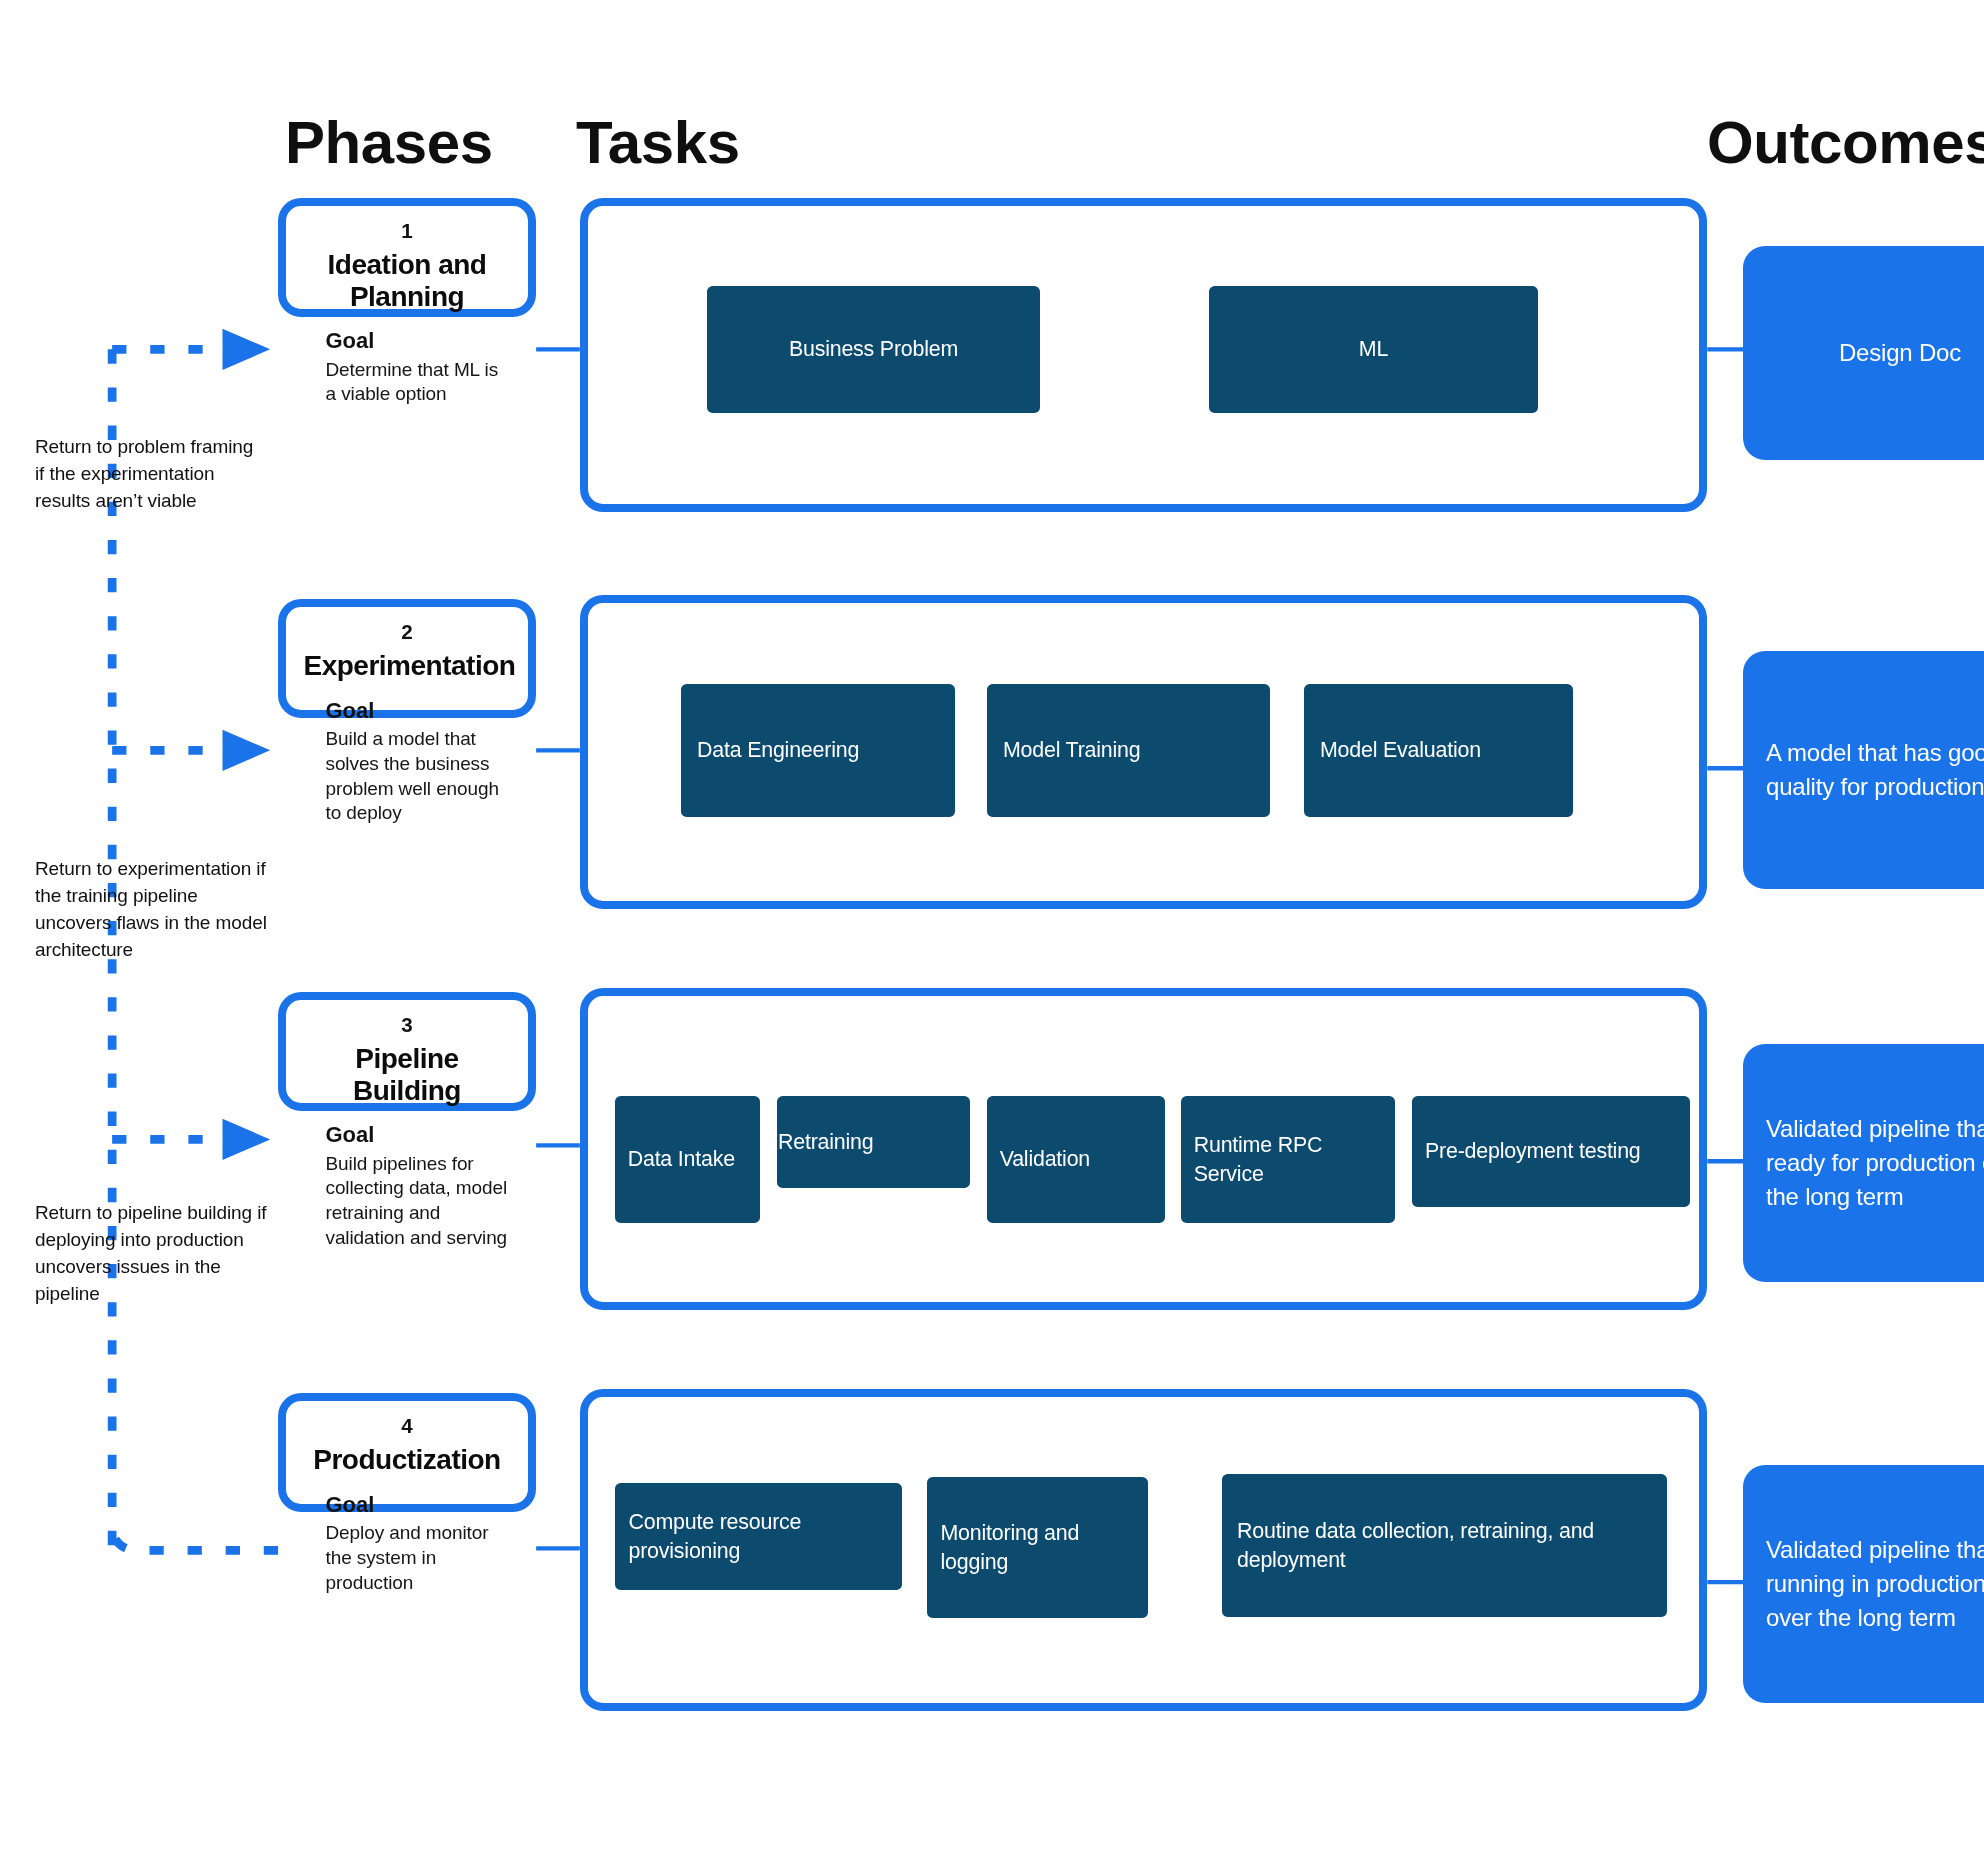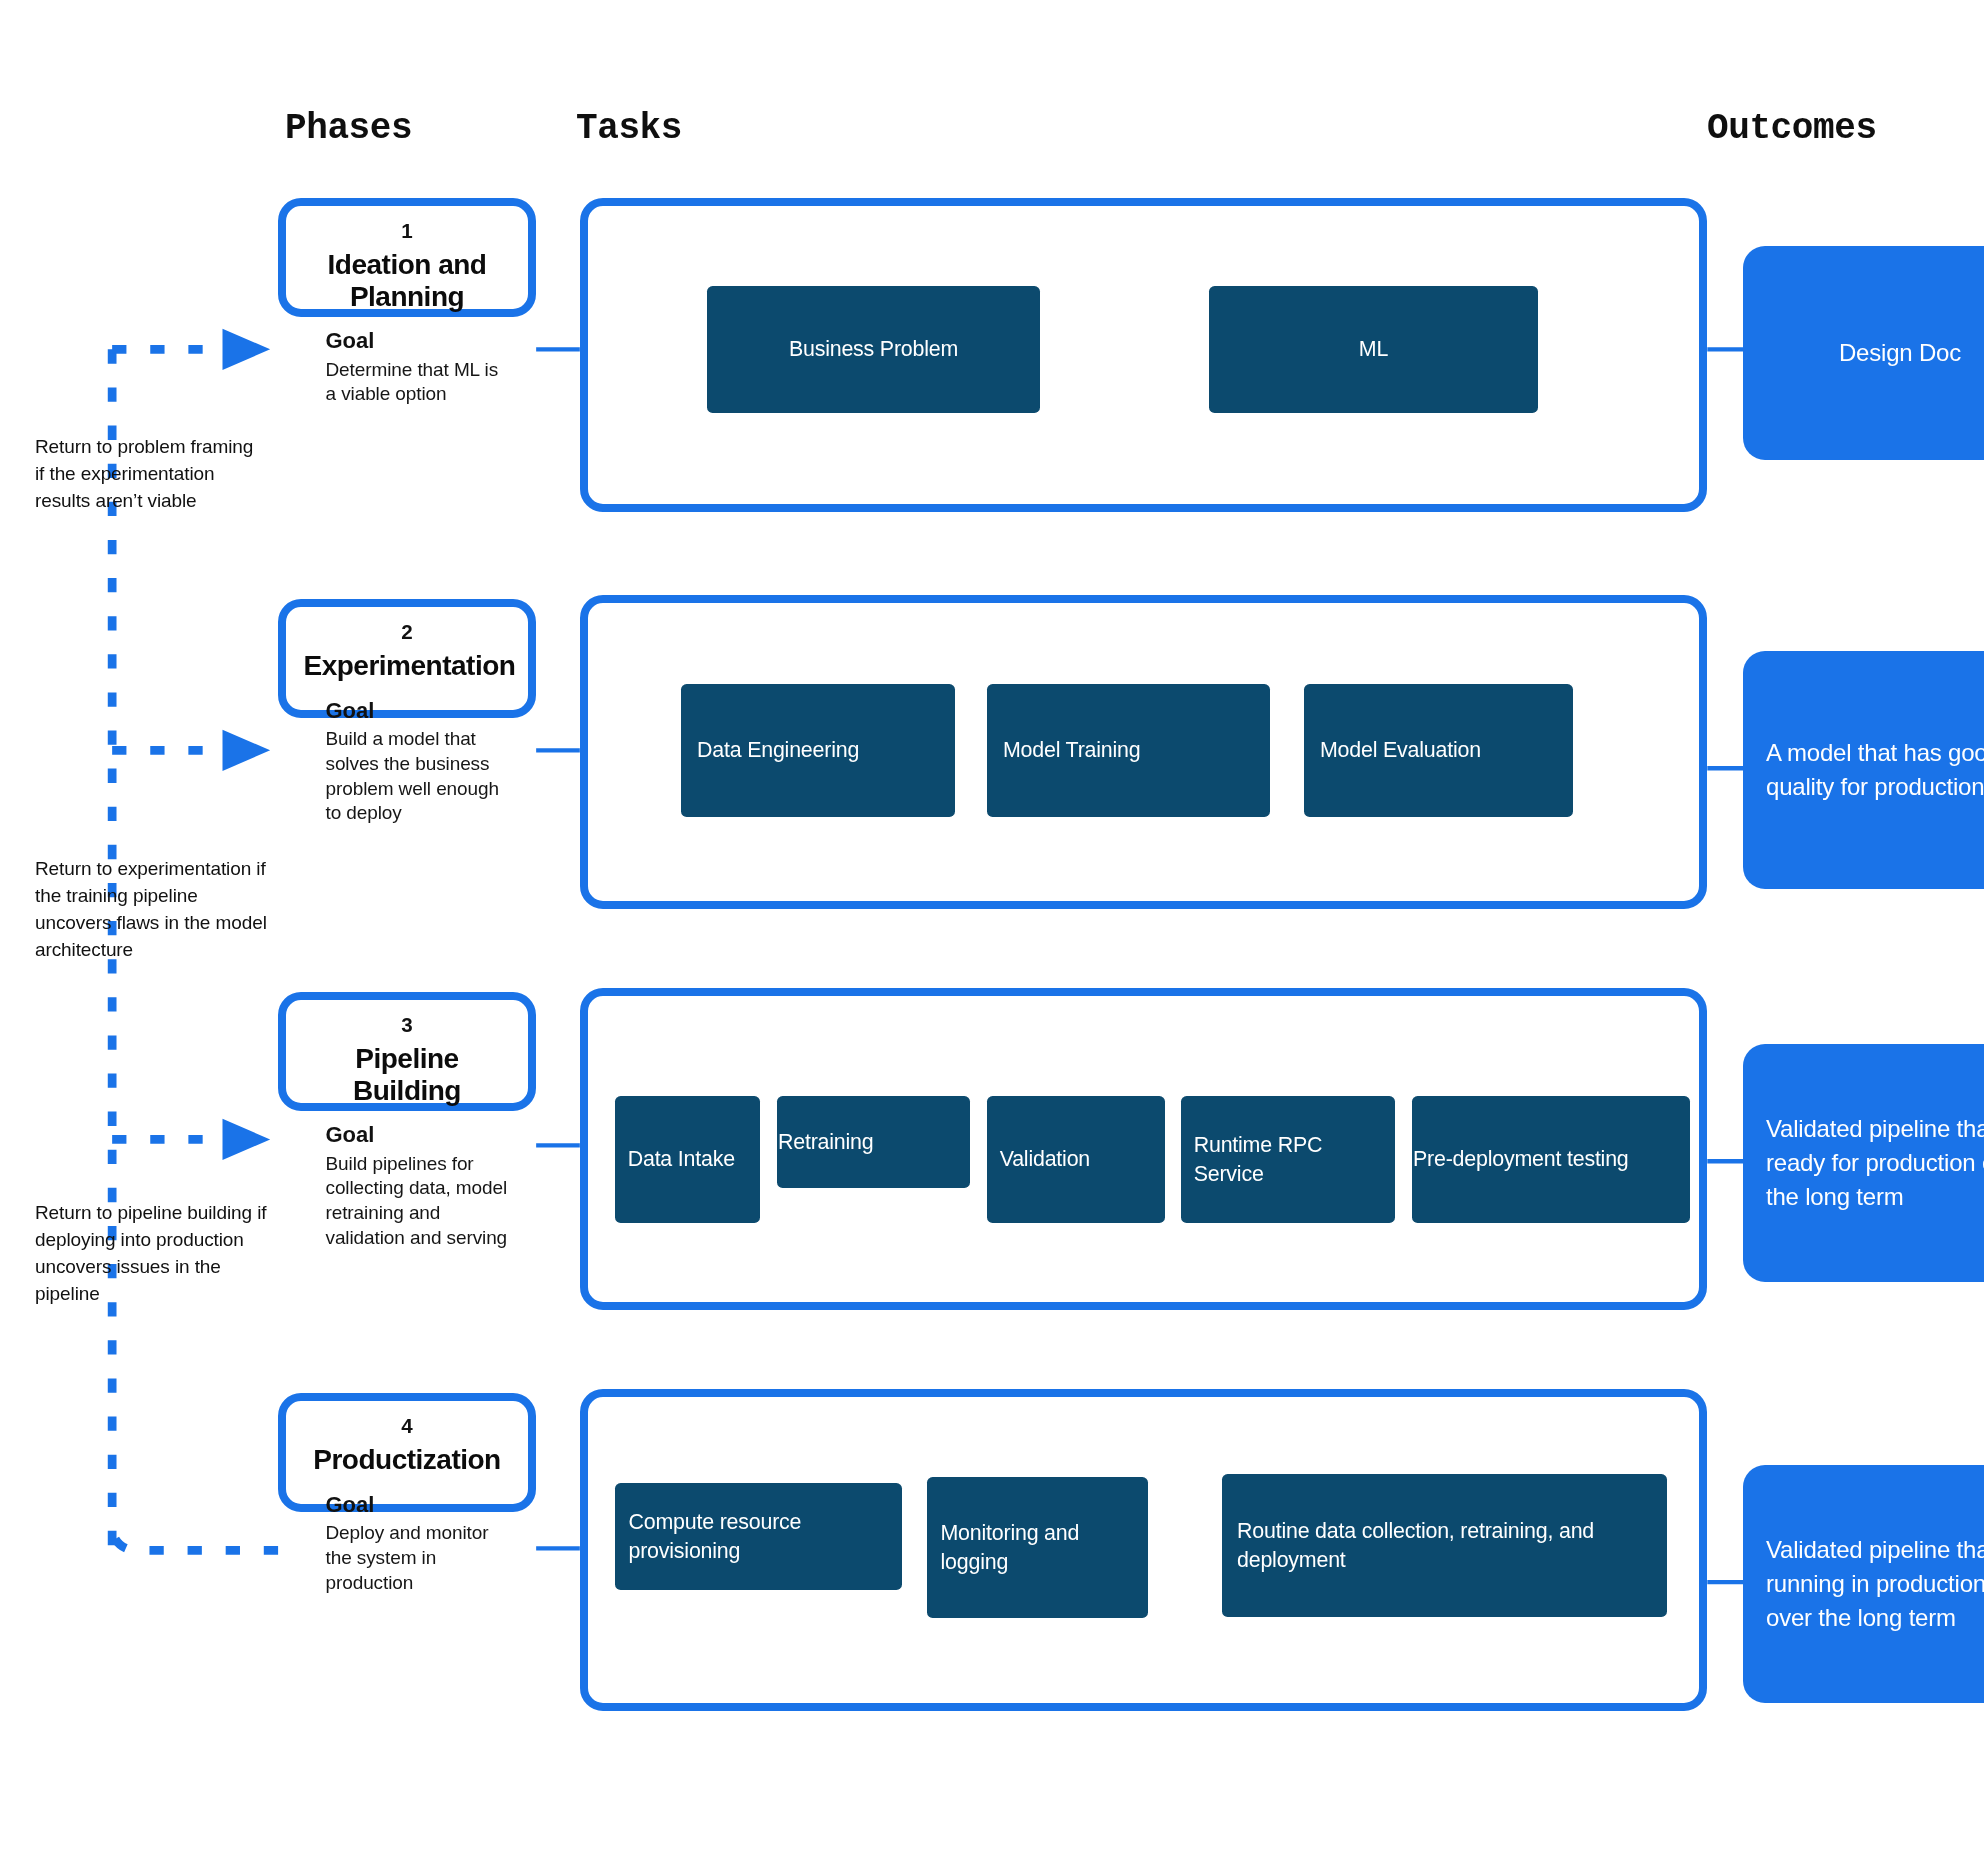--- a/index.html
+++ b/index.html
@@ -9,26 +9,25 @@
     font-family: "Liberation Sans", sans-serif;
     color: #111111;
     position: relative;
     overflow: hidden;
   }
   .stage { position: absolute; inset: 0; }
 
   
   .col-header {
     position: absolute;
-    font-size: 36px;
+    font-size: 60px;
     font-weight: bold;
     letter-spacing: -0.4px;
     color: #0f0f0f;
     white-space: nowrap;
-    font-family: Liberation Mono, monospace;
   }
   #hdr-phases   { left: 285px;  top: 108px; }
   #hdr-tasks    { left: 576px; top: 108px; }
   #hdr-outcomes { left: 1707px; top: 108px; }
 
   
   .phase-card {
     position: absolute;
     left: 278px;
     width: 258px;
@@ -286,21 +285,21 @@
   </div>
   <div class="task-box" style="position:absolute; left:777px; top:1096px; width:193px; height:92px; padding-left:1px;">
     <span class="tb-text">Retraining</span>
   </div>
   <div class="task-box" style="position:absolute; left:987px; top:1096px; width:178px; height:127px; padding-left:12.7px;">
     <span class="tb-text">Validation</span>
   </div>
   <div class="task-box" style="position:absolute; left:1181px; top:1096px; width:214px; height:127px; padding-left:12.7px;">
     <span class="tb-text">Runtime RPC Service</span>
   </div>
-  <div class="task-box" style="position:absolute; left:1412px; top:1096px; width:278px; height:127px; padding-left:1px;">
+  <div class="task-box" style="position:absolute; left:1412px; top:1096px; width:278px; height:111px; padding-left:13px;">
     <span class="tb-text">Pre-deployment testing</span>
   </div>
 
   <div class="task-box" style="position:absolute; left:615px; top:1483px; width:287px; height:107px; padding-left:13.5px;">
     <span class="tb-text">Compute  resource provisioning</span>
   </div>
   <div class="task-box" style="position:absolute; left:927px; top:1477px; width:221px; height:141px; padding-left:13.5px;">
     <span class="tb-text">Monitoring and logging</span>
   </div>
   <div class="task-box" style="position:absolute; left:1222px; top:1474px; width:445px; height:143px; padding-left:15px;">

